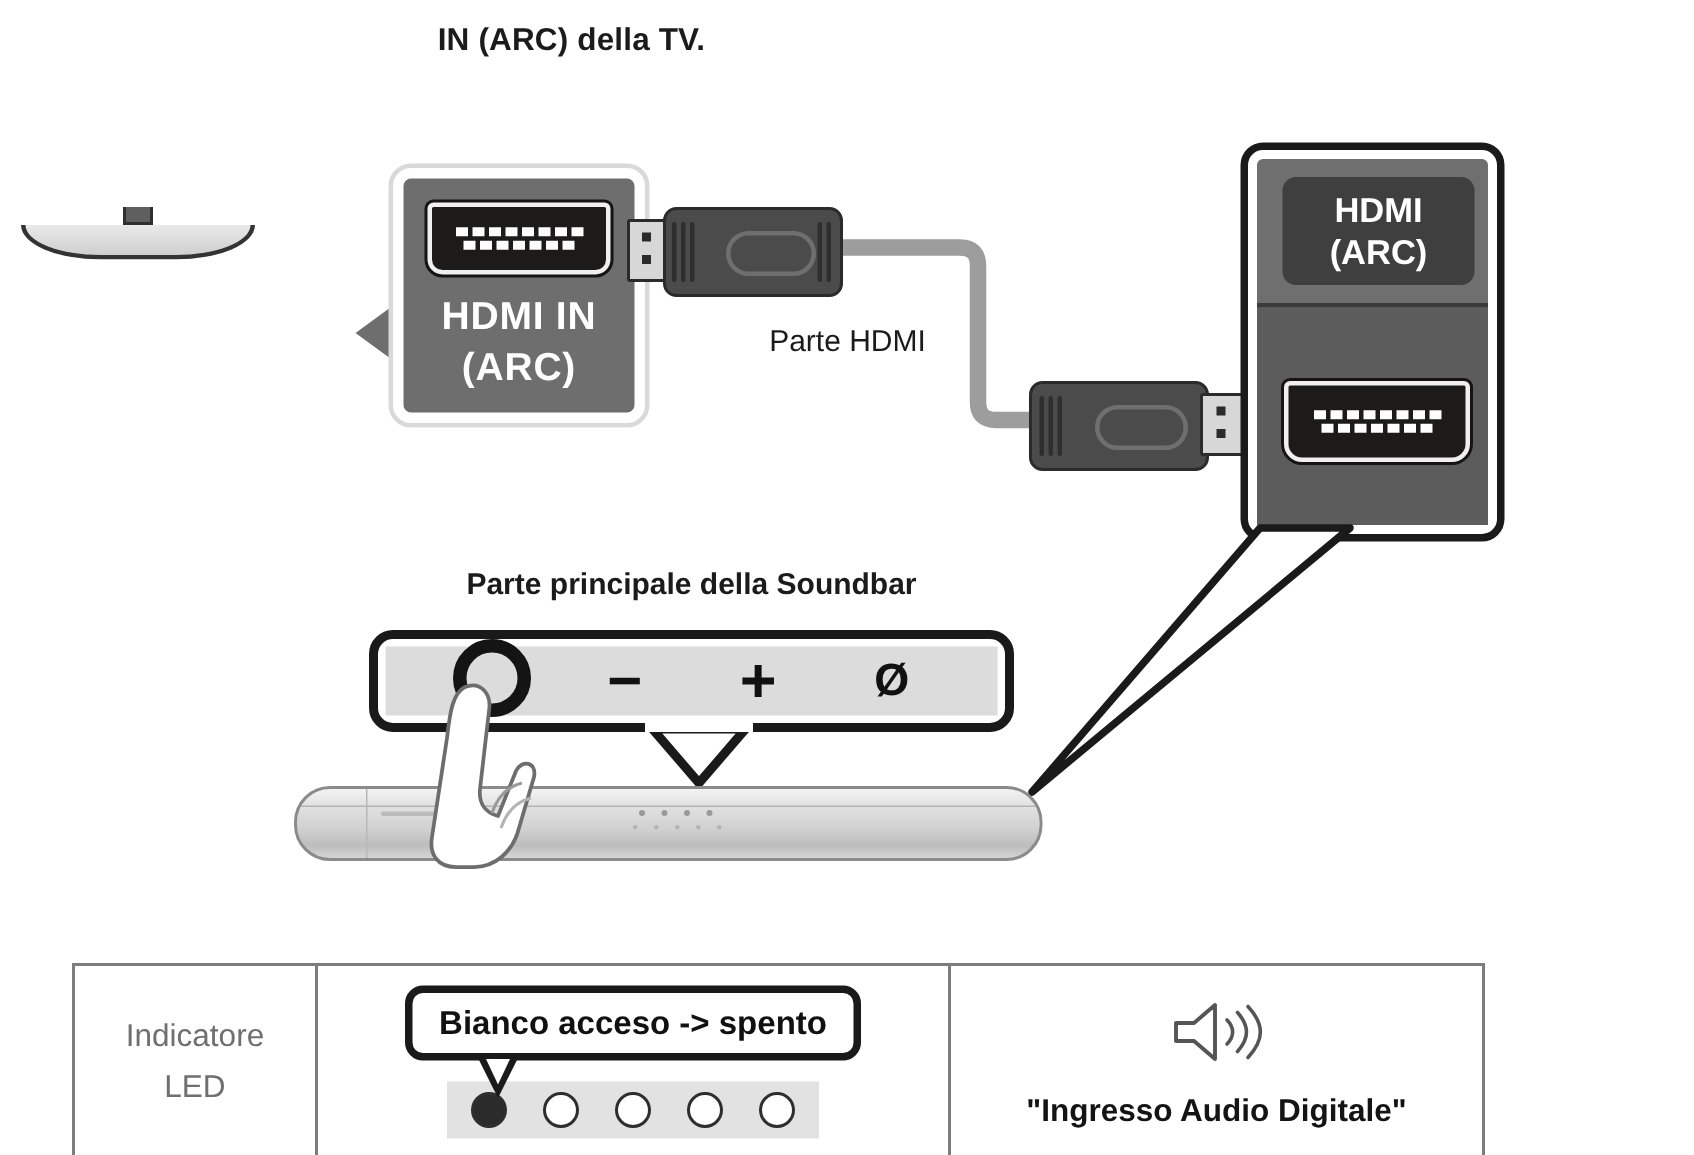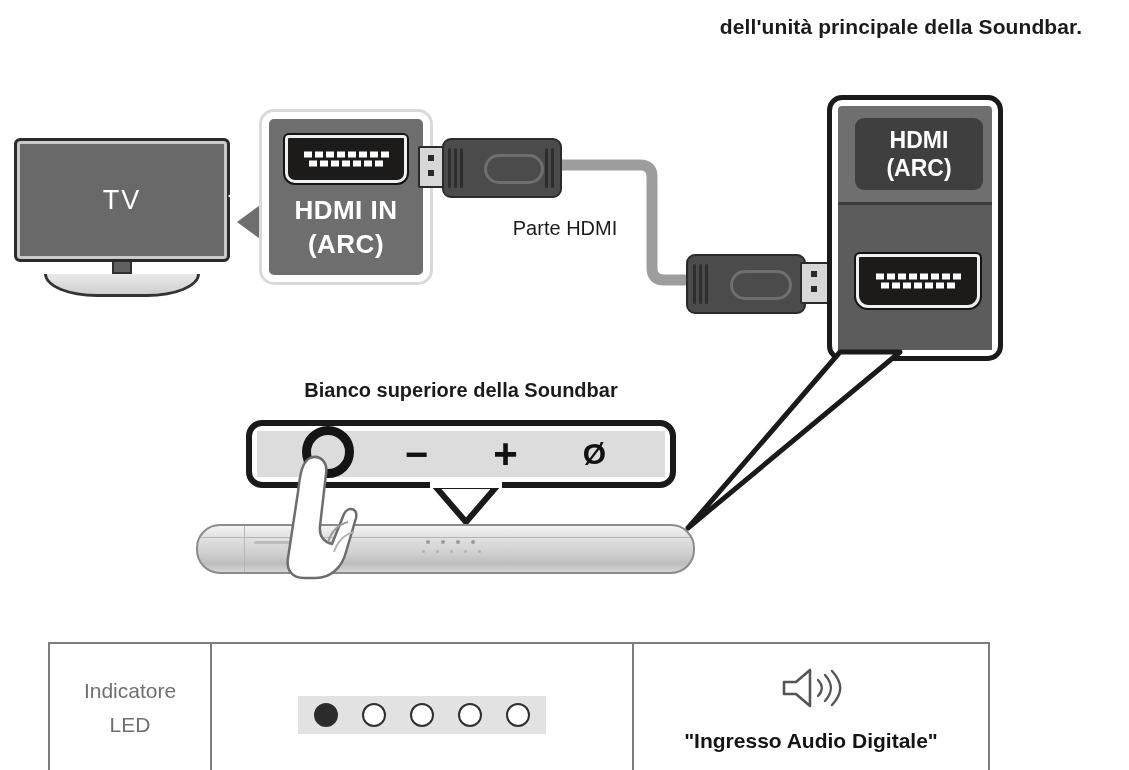--- a/index.html
+++ b/index.html
@@ -142,30 +142,27 @@
   .led{width:20px;height:20px;border:2px solid #2e2e2e;border-radius:50%;background:#fff;}
   .led.on{background:#2b2b2b;}
   .digital-text{font-weight:700;font-size:21px;color:#141414;white-space:nowrap;}
 </style>
 </head>
 <body>
 
 <div id="stage">
 
   <div class="abs heading" style="left:176px;top:12px;width:410px;">
+    <div>IN (ARC) della TV.</div>
   </div>
 
   <div class="abs heading" style="left:676px;top:12px;width:450px;">
-    <div>dell'unità principale della Soundbar.</div>
   </div>
 
   <div class="abs" style="left:14px;top:138px;">
-    <div class="tv-body">
-      <span class="tv-text">TV</span>
-    </div>
     <div style="display:flex;justify-content:center;">
       <div class="tv-neck"></div>
     </div>
     <div style="display:flex;justify-content:center;">
       <div class="tv-stand"></div>
     </div>
   </div>
 
   <div class="abs" style="left:228px;top:170px;">
     <div class="left-arrow" style="position:relative;">
@@ -278,21 +275,21 @@
         </div>
       </div>
     </div>
   </div>
 
   <svg class="abs" style="left:0;top:0;width:1129px;height:770px;pointer-events:none;">
     <polygon points="840,352 900,352 688,528" fill="#ffffff" stroke="#1a1a1a" stroke-width="5" stroke-linejoin="round"></polygon>
   </svg>
 
 
-  <div class="abs label-bold" style="left:236px;top:376px;width:450px;">Bianco superiore della Soundbar</div>
+  <div class="abs label-bold" style="left:236px;top:376px;width:450px;">Parte principale della Soundbar</div>
 
   <div class="abs" style="left:246px;top:420px;">
     <div class="ctrl-box">
       <div class="ctrl-inner">
         <span class="it">
           <span class="pwr-ring"></span>
         </span>
         <span class="it minus">−</span>
         <span class="it plus">+</span>
         <span class="it oslash">Ø</span>
@@ -338,20 +335,25 @@
 
     <div class="cell" style="width:160px;">
       <div class="cell-led-label">
         <div>Indicatore</div>
         <div>LED</div>
       </div>
     </div>
 
     <div class="cell" style="width:422px;">
       <div style="position:relative;display:flex;flex-direction:column;align-items:center;">
+        <div class="bubble">
+          <span>Bianco acceso -&gt; spento</span>
+          <span class="bubble-tail" style="left:44px;bottom:-30px;"></span>
+          <span class="bubble-tail-in" style="left:49px;bottom:-21px;"></span>
+        </div>
         <div class="led-strip" style="margin-top:14px;">
           <span class="led on"></span>
           <span class="led"></span>
           <span class="led"></span>
           <span class="led"></span>
           <span class="led"></span>
         </div>
       </div>
     </div>
 

